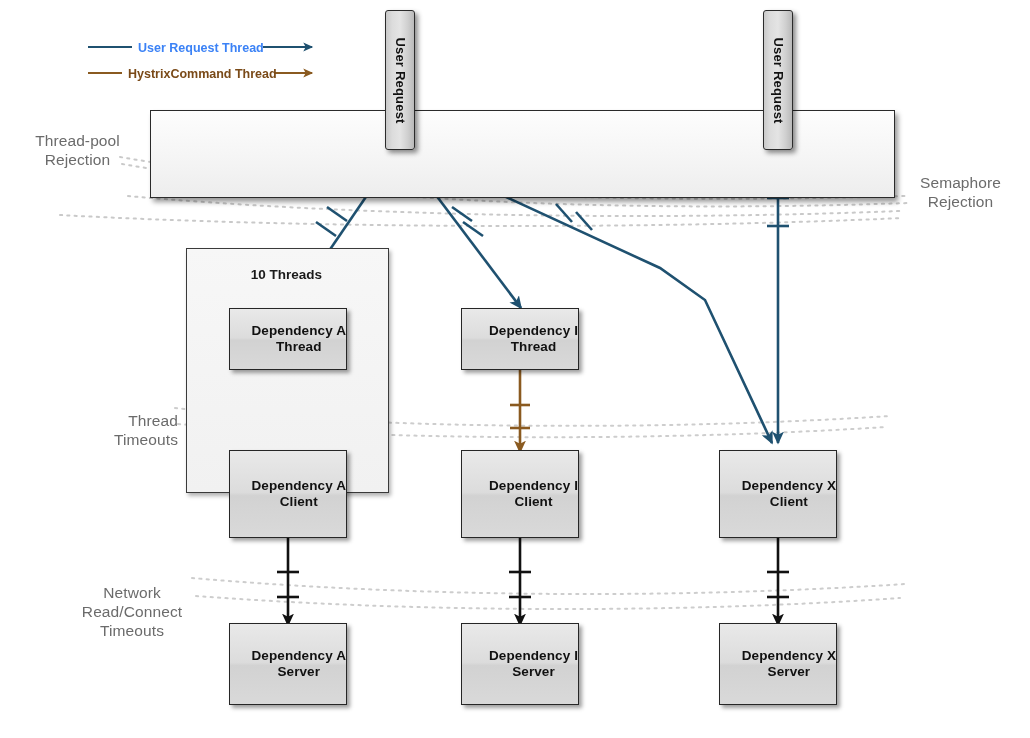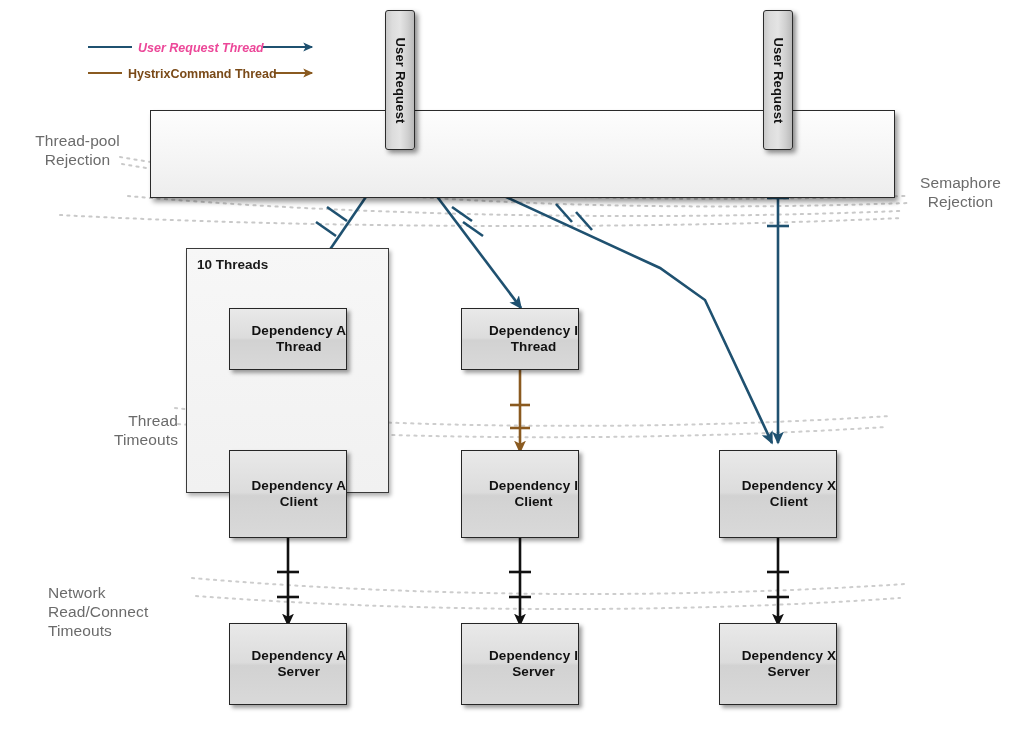--- a/index.html
+++ b/index.html
@@ -6,21 +6,21 @@
   body{width:1030px;height:738px;position:relative;overflow:hidden;
        font-family:"Liberation Sans","DejaVu Sans",sans-serif;}
   #stage{position:absolute;left:0;top:0;width:1030px;height:738px;}
   svg#art{position:absolute;left:0;top:0;width:1030px;height:738px;}
 
   .lbl{position:absolute;color:#6b6b6b;font-size:15.5px;line-height:19px;
        text-align:center;white-space:pre-line;letter-spacing:.1px;}
 
   .legend-txt{position:absolute;font-size:12.5px;font-weight:bold;line-height:14px;
               white-space:nowrap;}
-  .legend-blue{color:#ec4899;font-style:italic;}
+  .legend-blue{color:#3b82f6;}
   .legend-brown{color:#7a4a18;}
 
   
   .box{position:absolute;box-sizing:border-box;
        border:1.6px solid #262626;
        background:linear-gradient(to bottom,#e9e9e9 0%,#dcdcdc 48%,#d2d2d2 52%,#d9d9d9 100%);
        box-shadow:3px 3px 4px rgba(0,0,0,.38);
        display:flex;align-items:center;justify-content:flex-end;}
   .box span{display:block;text-align:center;font-size:13.5px;font-weight:bold;
             color:#111;line-height:16.5px;letter-spacing:.1px;}
@@ -38,21 +38,21 @@
         background:linear-gradient(to bottom,#fdfdfd 0%,#f4f4f4 60%,#ededed 100%);
         box-shadow:3px 4px 5px rgba(0,0,0,.40);}
 
   
   .pool{position:absolute;box-sizing:border-box;border:1.5px solid #3a3a3a;
         background:linear-gradient(to bottom,#f7f7f7 0%,#f1f1f1 100%);
         box-shadow:2px 3px 4px rgba(0,0,0,.30);}
   .pool .hdr{position:absolute;left:10px;right:12px;top:7px;}
   .pool .hdr .t1{font-size:13.5px;font-weight:bold;color:#1a1a1a;line-height:17px;}
   .pool .hdr .t2{font-size:13.5px;font-weight:bold;color:#c2c2c2;line-height:17px;}
-  .hdr.left{text-align:left;}
+  .hdr.left{text-align:center;margin-top:10px;}
   .hdr.right{text-align:right;}
 </style>
 </head>
 <body>
 
 <div id="stage">
 
   <svg id="art" viewBox="0 0 1030 738">
     <defs>
       <marker id="ahBlue" viewBox="0 0 10 10" refX="8.4" refY="5" markerWidth="5.2" markerHeight="5.2" orient="auto-start-reverse">
@@ -203,17 +203,17 @@
 
   <div class="lbl" style="left:10px;top:131px;width:135px;text-align:center;">Thread-pool
 Rejection</div>
 
   <div class="lbl" style="left:893px;top:173px;width:135px;text-align:center;">Semaphore
 Rejection</div>
 
   <div class="lbl" style="left:48px;top:411px;width:130px;text-align:right;">Thread
 Timeouts</div>
 
-  <div class="lbl" style="left:48px;top:583px;width:150px;text-align:left;">Network
+  <div class="lbl" style="left:57px;top:583px;width:150px;text-align:center;">Network
 Read/Connect
 Timeouts</div>
 
 </div>
 
 </body></html>

